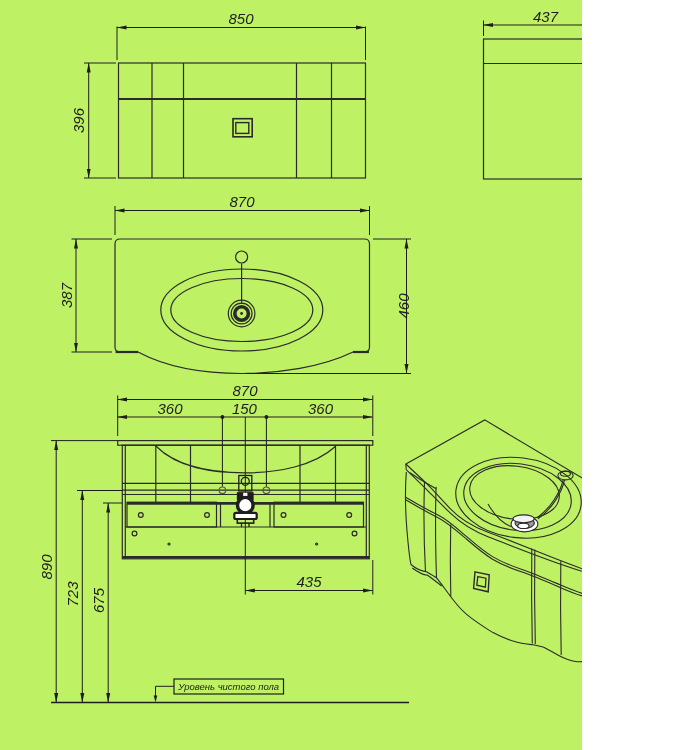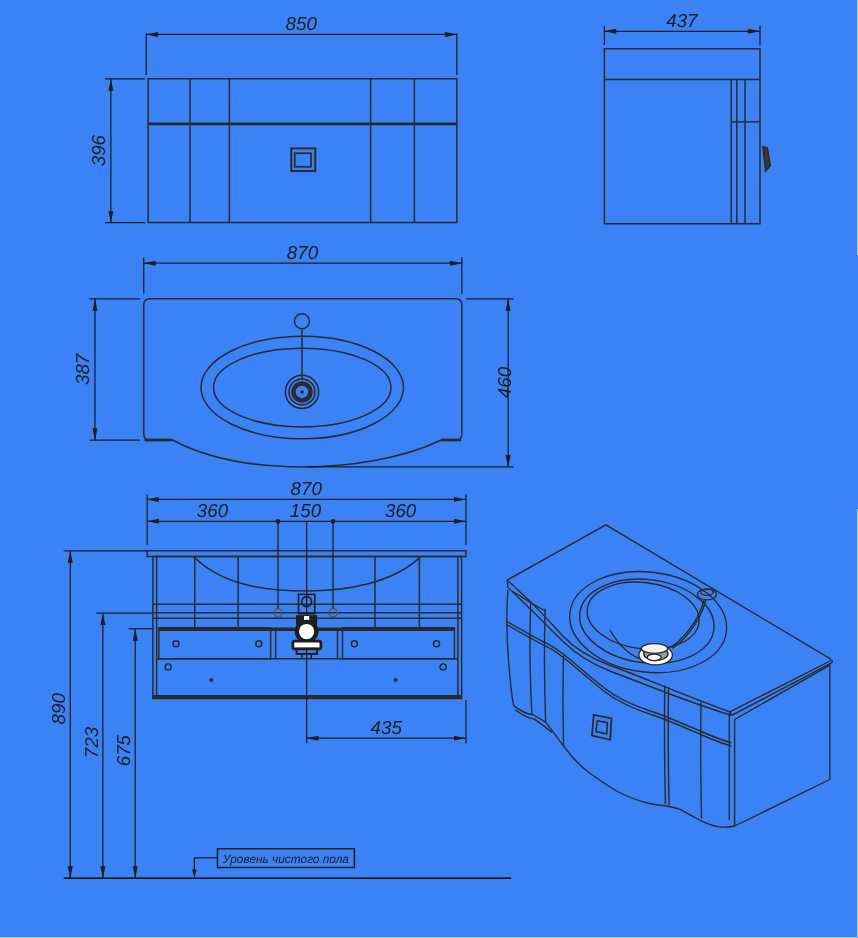--- a/index.html
+++ b/index.html
@@ -1,16 +1,16 @@
 <!DOCTYPE html>
 <html><head>
 <meta charset="utf-8">
 <style>
   html,body{margin:0;padding:0;background:#ffffff;}
-  .wrap{width:686px;height:750px;position:relative;overflow:hidden;background:#3b82f6;}
+  .wrap{width:582px;height:750px;position:relative;overflow:hidden;background:#bef264;}
   svg{position:absolute;left:0;top:0;}
   text{font-family:"Liberation Sans",sans-serif;font-style:italic;fill:#1e1e1e;}
 </style>
 </head>
 <body>
 <div class="wrap">
 <svg width="686" height="750" viewBox="0 0 686 750" fill="none" stroke-linecap="butt">
 <defs>
 <marker id="ar" orient="auto" markerWidth="12" markerHeight="8" refX="0.5" refY="2.6" markerUnits="userSpaceOnUse">
   <path d="M0.3,2.6 L10,0.6 L10,4.6 Z" fill="#1e1e1e" stroke="none"></path>

